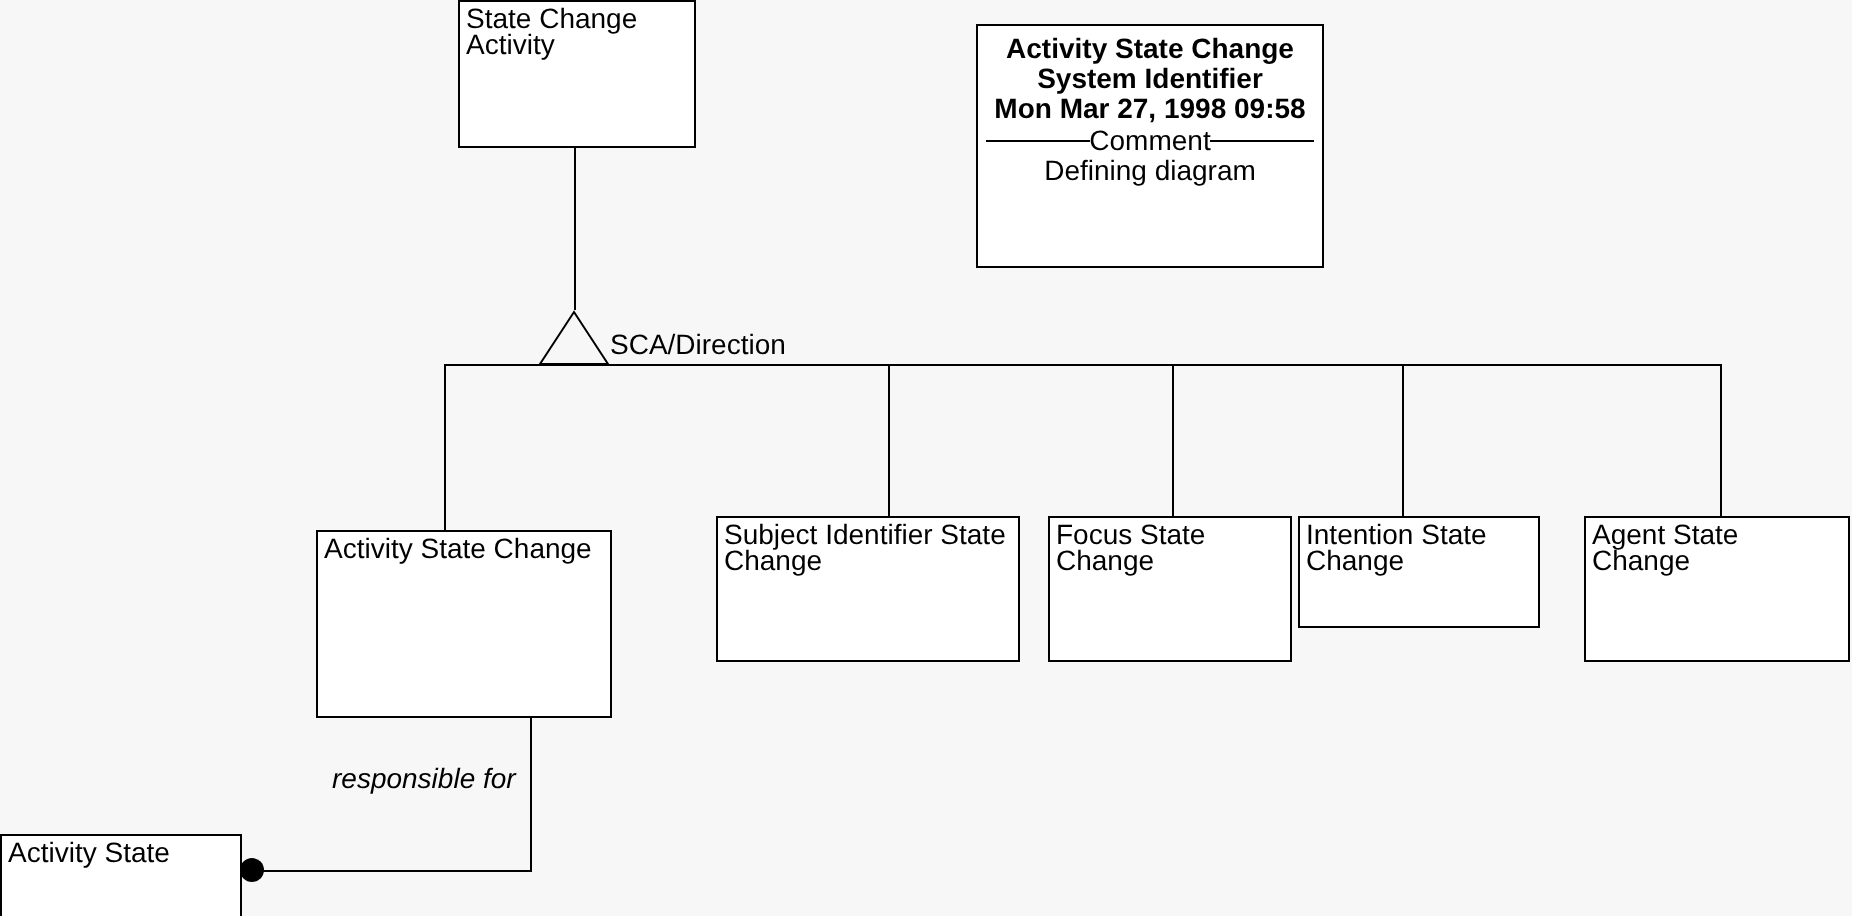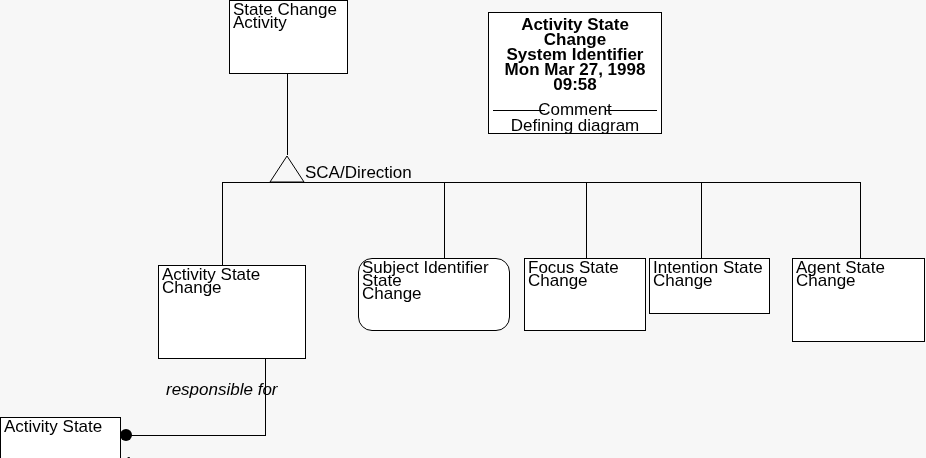--- a/index.html
+++ b/index.html
@@ -7,21 +7,21 @@
     margin: 0;
     padding: 0;
     background: #ffffff;
   }
   #canvas {
     position: relative;
     width: 926px;
     height: 458px;
     background: #f7f7f7;
     font-family: "Liberation Sans", "DejaVu Sans", sans-serif;
-    font-size: 17px;
+    font-size: 14px;
     color: #000000;
     overflow: hidden;
   }
 
   
   .node {
     position: absolute;
     box-sizing: border-box;
     background: #ffffff;
     border: 1px solid #000000;
@@ -54,21 +54,21 @@
     letter-spacing: 0px;
   }
   #title-block .tb-line.first { margin-top: 4px; }
   #title-block .tb-body {
     line-height: 15px;
     margin-top: 1px;
   }
   .comment-rule {
     position: relative;
     height: 14px;
-    margin-top: 11px;
+    margin-top: 1px;
   }
   .comment-rule .rule-line {
     position: absolute;
     top: 7px;
     height: 0;
     border-top: 1px solid #000000;
   }
   .comment-rule .rule-left  { left: 4px;  width: 52px; }
   .comment-rule .rule-right { right: 4px; width: 52px; }
   .comment-rule .rule-text {
@@ -153,36 +153,36 @@
   <div class="vline" style="left:222px; top:182px; height:84px;"></div>
   <div class="vline" style="left:444px; top:182px; height:76px;"></div>
   <div class="vline" style="left:586px; top:182px; height:76px;"></div>
   <div class="vline" style="left:701px; top:182px; height:76px;"></div>
   <div class="vline" style="left:860px; top:182px; height:76px;"></div>
 
   <div class="node" style="left:158px; top:265px; width:148px; height:94px;">
     <div class="node-label">Activity State Change</div>
   </div>
 
-  <div class="node" style="left:358px; top:258px; width:152px; height:73px;border-radius:14px;">
+  <div class="node" style="left:358px; top:258px; width:152px; height:73px;">
     <div class="node-label">Subject Identifier State
 Change</div>
   </div>
 
   <div class="node" style="left:524px; top:258px; width:122px; height:73px;">
     <div class="node-label">Focus State
 Change</div>
   </div>
 
   <div class="node" style="left:649px; top:258px; width:121px; height:56px;">
     <div class="node-label">Intention State
 Change</div>
   </div>
 
-  <div class="node" style="left:792px; top:258px; width:133px; height:84px;">
+  <div class="node" style="left:792px; top:258px; width:133px; height:73px;">
     <div class="node-label">Agent State Change</div>
   </div>
 
   <div class="vline" style="left:265px; top:359px; height:77px;"></div>
 
   <div class="hline" style="left:126px; top:435px; width:140px;"></div>
 
   <div id="assoc-dot"></div>
 
   <div class="edge-label italic" style="left:166px; top:371px;">responsible for</div>

